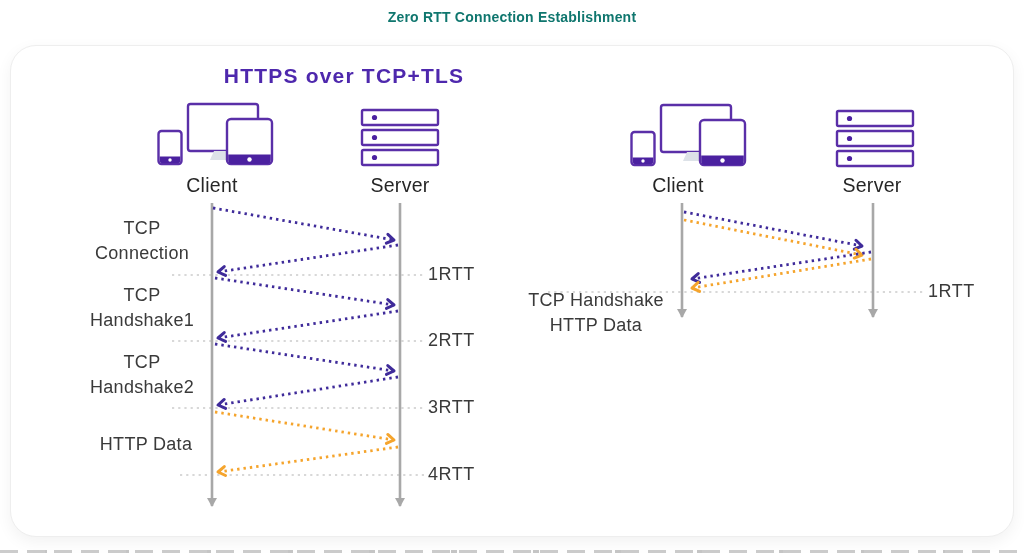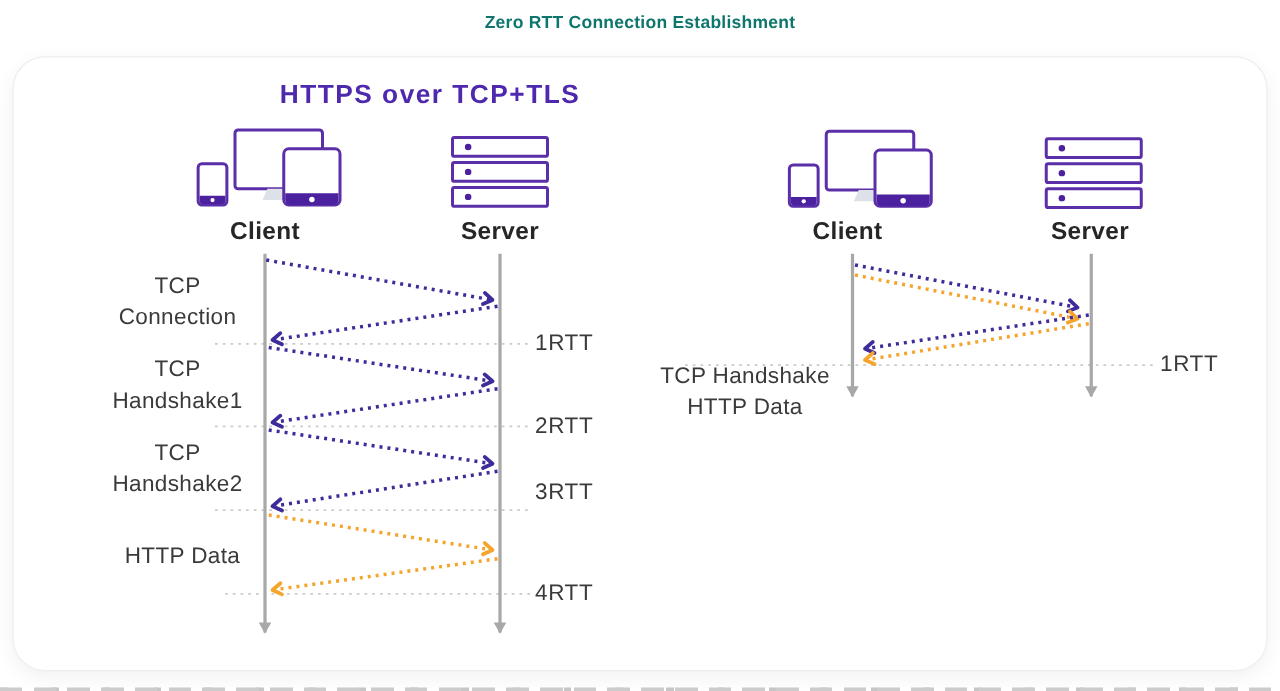--- a/index.html
+++ b/index.html
@@ -7,21 +7,21 @@
         font-family:"Liberation Sans","DejaVu Sans",sans-serif;background:#fff;}
   .title{position:absolute;left:0;top:9px;width:1024px;text-align:center;
          font-size:14px;font-weight:700;color:#0f766e;letter-spacing:.2px;}
   .card{position:absolute;left:10px;top:45px;width:1002px;height:490px;
         background:#fff;border:1px solid #eeeeee;border-radius:26px;
         box-shadow:0 5px 16px rgba(0,0,0,.055);}
   .overlay{position:absolute;left:0;top:0;width:1024px;height:553px;pointer-events:none;}
   .lbl{position:absolute;white-space:pre;color:#3a3a3a;}
   .heading{font-size:21px;font-weight:800;letter-spacing:1.2px;color:#4e28ad;
            transform:translateX(-50%);}
-  .devlabel{font-size:19.5px;font-weight:700;color:#262626;transform:translateX(-50%);letter-spacing:.3px;}
+  .devlabel{font-size:19.5px;font-weight:400;color:#262626;transform:translateX(-50%);letter-spacing:.3px;}
   .step{font-size:18px;line-height:25px;text-align:center;transform:translateX(-50%);letter-spacing:.3px;}
   .rtt{font-size:18px;letter-spacing:.5px;}
   .cutoff{position:absolute;left:0;bottom:0;width:1024px;height:3px;opacity:.5;
     background-image:repeating-linear-gradient(90deg,#9a9a9a 0 18px,transparent 18px 27px),
                      repeating-linear-gradient(90deg,#8d8d8d 0 6px,transparent 6px 41px);}
 </style>
 </head>
 <body>
 
 <div class="page">
@@ -113,21 +113,21 @@
   <div class="lbl devlabel" style="left:212px;top:174px;">Client</div>
   <div class="lbl devlabel" style="left:400px;top:174px;">Server</div>
 
   <div class="lbl step" style="left:142px;top:216px;"><span>TCP</span><br><span>Connection</span></div>
   <div class="lbl step" style="left:142px;top:283px;"><span>TCP</span><br><span>Handshake1</span></div>
   <div class="lbl step" style="left:142px;top:350px;"><span>TCP</span><br><span>Handshake2</span></div>
   <div class="lbl step" style="left:146px;top:432px;"><span>HTTP Data</span></div>
 
   <div class="lbl rtt" style="left:428px;top:264px;">1RTT</div>
   <div class="lbl rtt" style="left:428px;top:330px;">2RTT</div>
-  <div class="lbl rtt" style="left:428px;top:383px;">3RTT</div>
+  <div class="lbl rtt" style="left:428px;top:397px;">3RTT</div>
   <div class="lbl rtt" style="left:428px;top:464px;text-align:right;">4RTT</div>
 
   <div class="lbl devlabel" style="left:678px;top:174px;">Client</div>
   <div class="lbl devlabel" style="left:872px;top:174px;">Server</div>
 
   <div class="lbl step" style="left:596px;top:244px;margin-top:44px;"><span>TCP Handshake</span><br><span>HTTP Data</span></div>
 
   <div class="lbl rtt" style="left:928px;top:281px;">1RTT</div>
 
   <div class="cutoff"></div>

